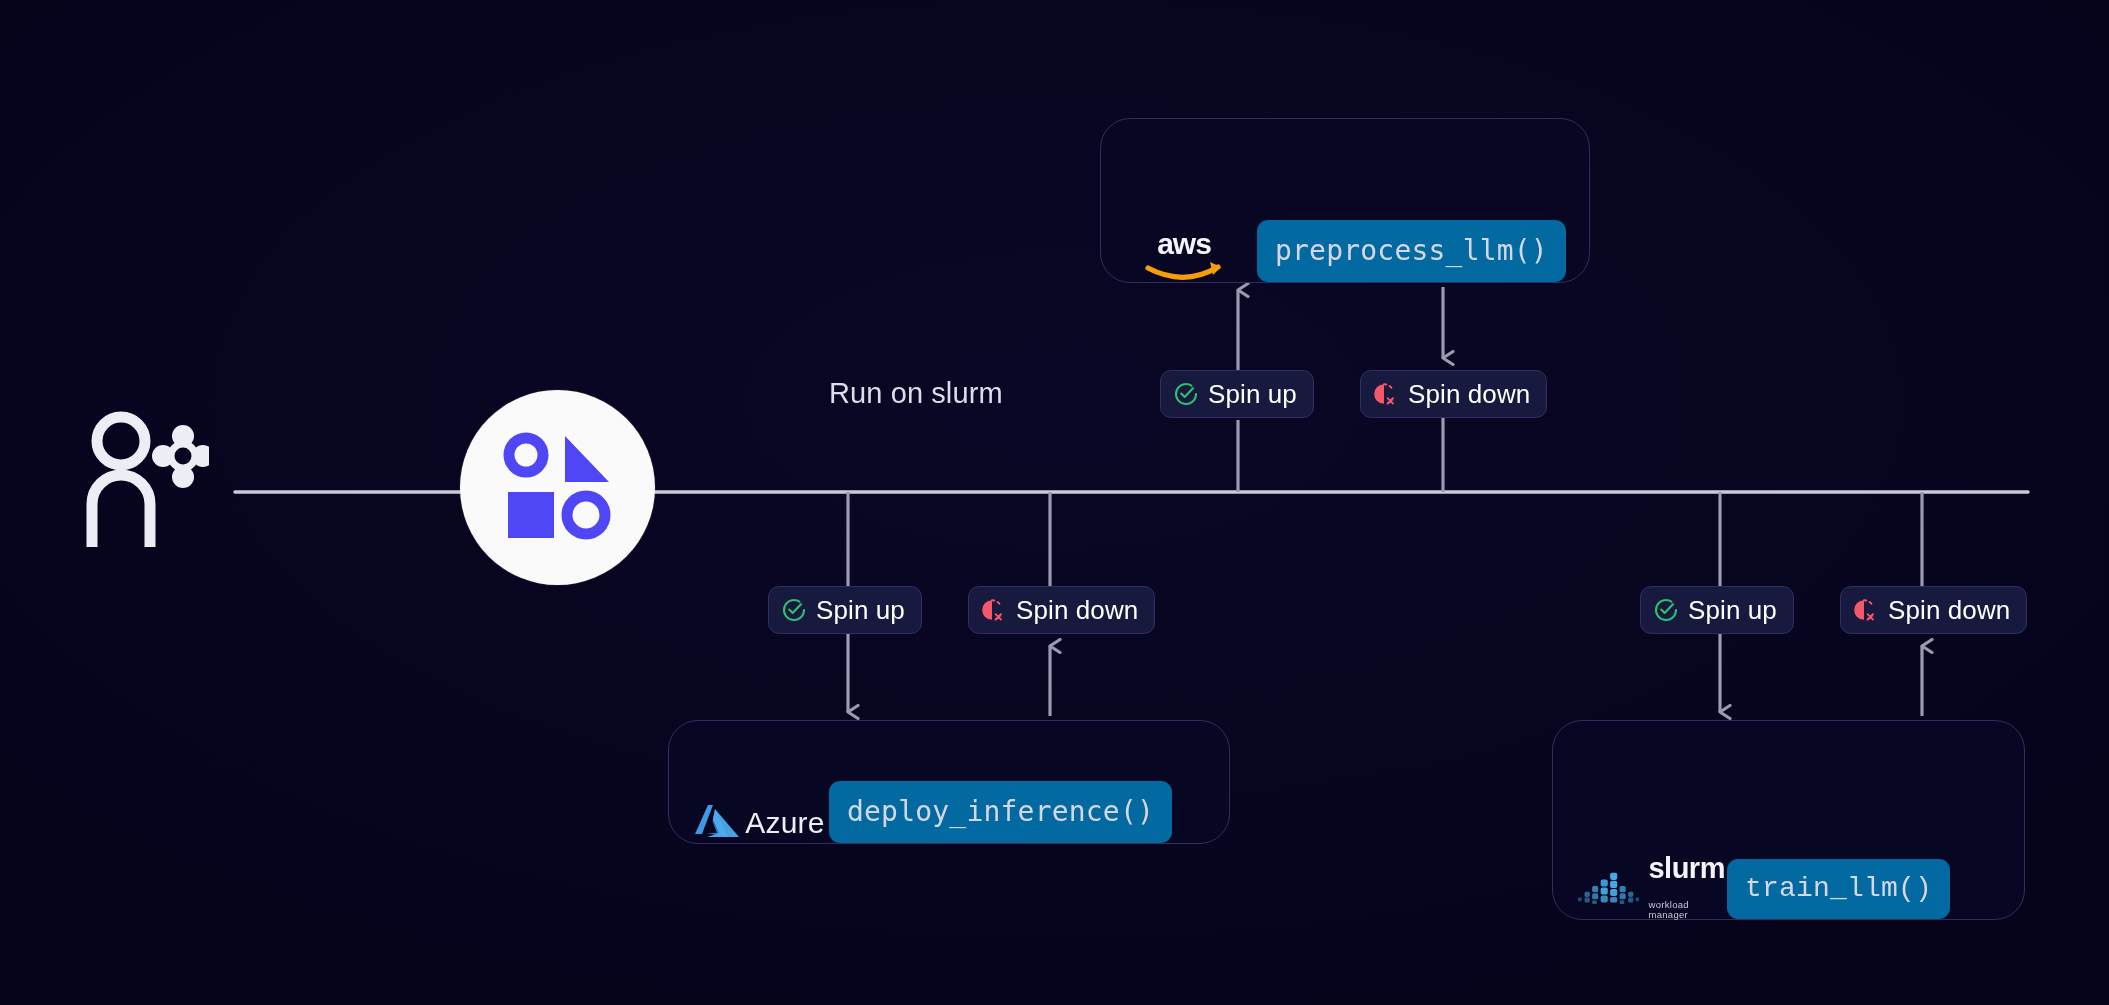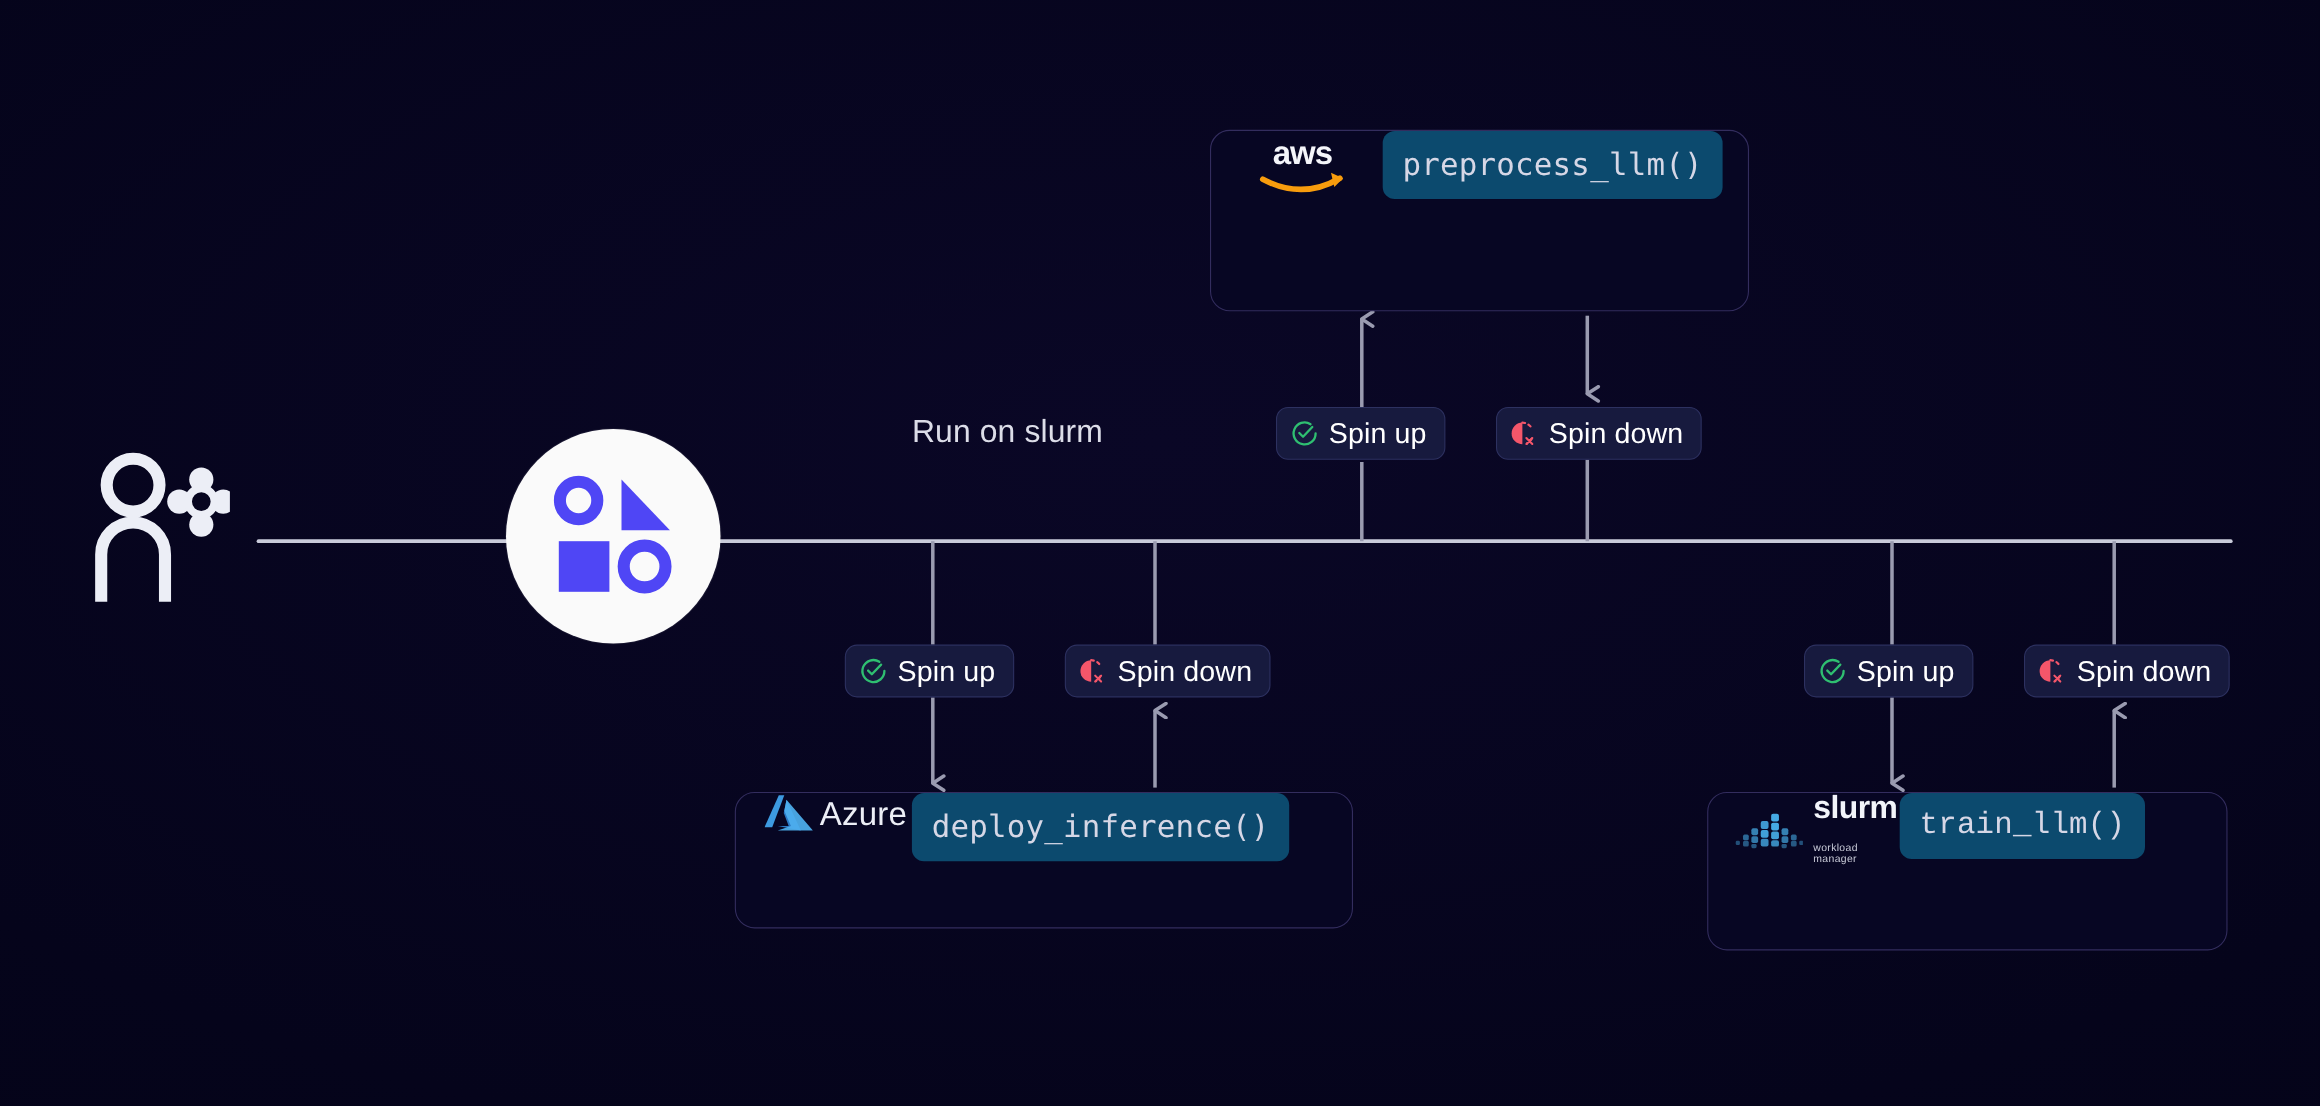--- a/index.html
+++ b/index.html
@@ -33,35 +33,35 @@
     letter-spacing:.1px;white-space:pre-line;
   }
   #cap-run{left:829px;top:374px;}
   #cap-make{left:1714px;top:354px;}
 
   
   .panel{
     position:absolute;
     background:#070623;
     border:1.6px solid #332d5e;
-    border-radius:18px;
-    display:flex;align-items:flex-start;
+    border-radius:30px;
+    display:flex;align-items:flex-end;
     box-sizing:border-box;
   }
   #panel-aws{left:1100px;top:118px;width:490px;height:165px;padding-left:22px;}
   #panel-azure{left:668px;top:720px;width:562px;height:124px;padding-left:26px;}
-  #panel-slurm{left:1552px;top:720px;width:473px;height:144px;padding-left:24px;}
+  #panel-slurm{left:1552px;top:720px;width:473px;height:200px;padding-left:24px;}
 
   .logo-slot{display:flex;align-items:center;justify-content:center;flex:0 0 auto;}
   #panel-aws  .logo-slot{width:122px;}
   #panel-azure .logo-slot{width:130px;}
   #panel-slurm .logo-slot{width:150px;}
 
   .codepill{
-    background:#0c4a6e;
+    background:#0369a1;
     border-radius:11px;
     color:#d6d7e6;
     font-family:"DejaVu Sans Mono","Liberation Mono",monospace;
     font-size:28px;letter-spacing:.2px;
     padding:14px 18px 15px 18px;
     white-space:nowrap;
   }
   #panel-aws   .codepill{margin-left:12px;}
   #panel-azure .codepill{margin-left:4px;}
   #panel-slurm .codepill{margin-left:0;font-family:Liberation Mono, monospace;}

